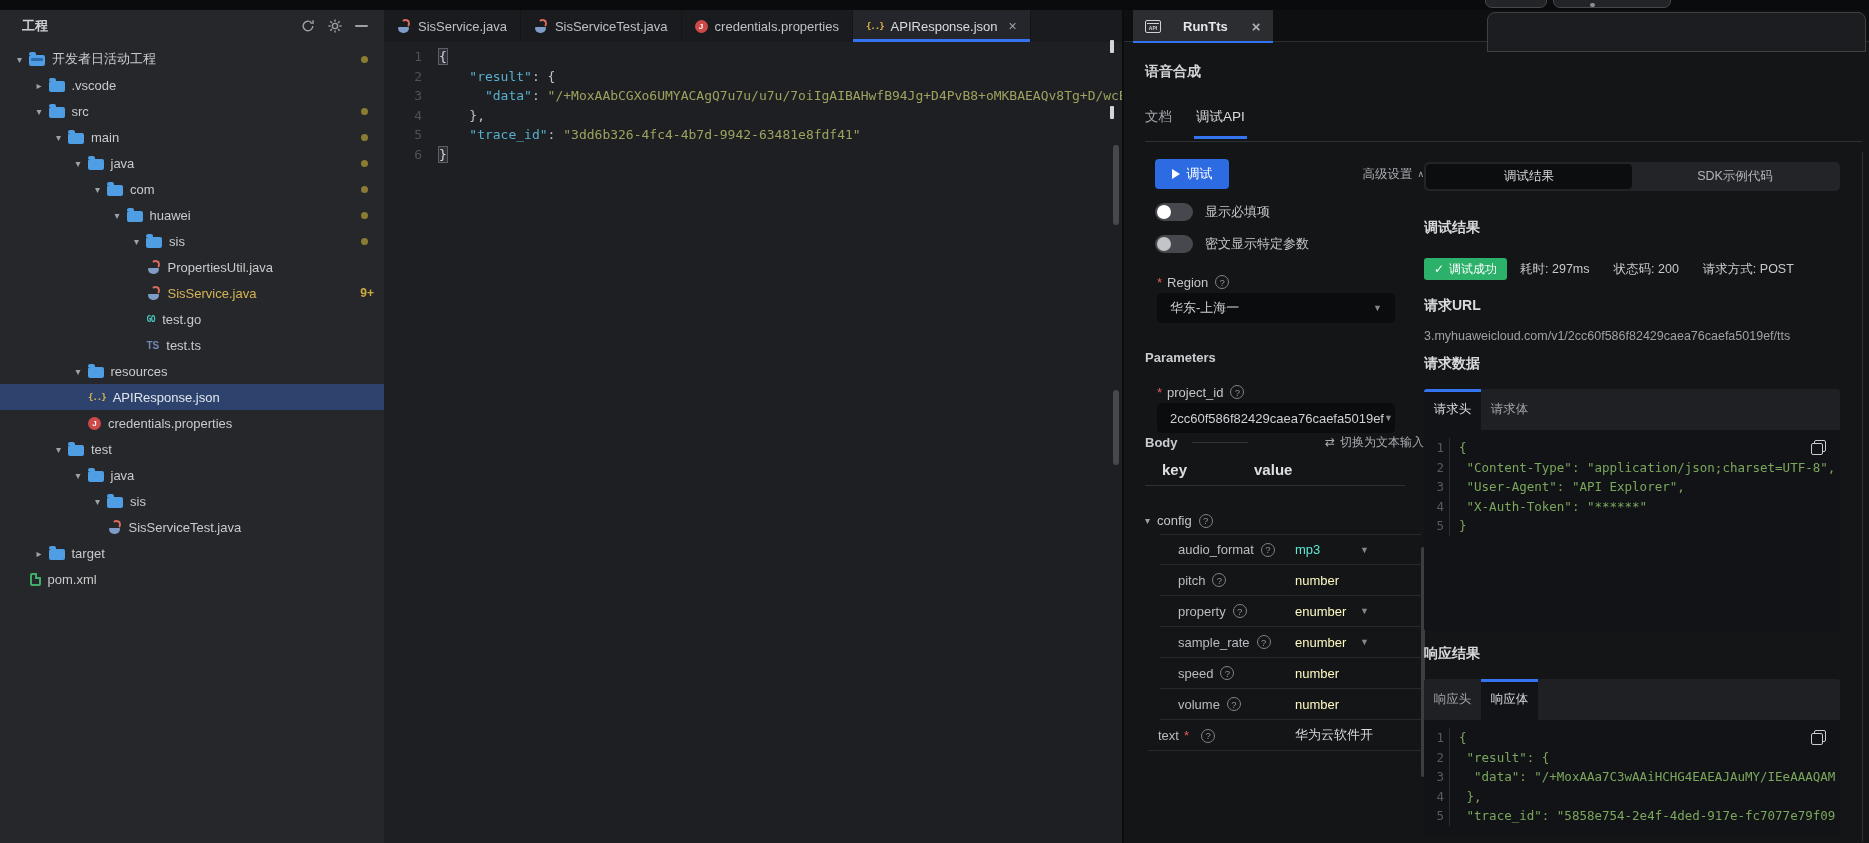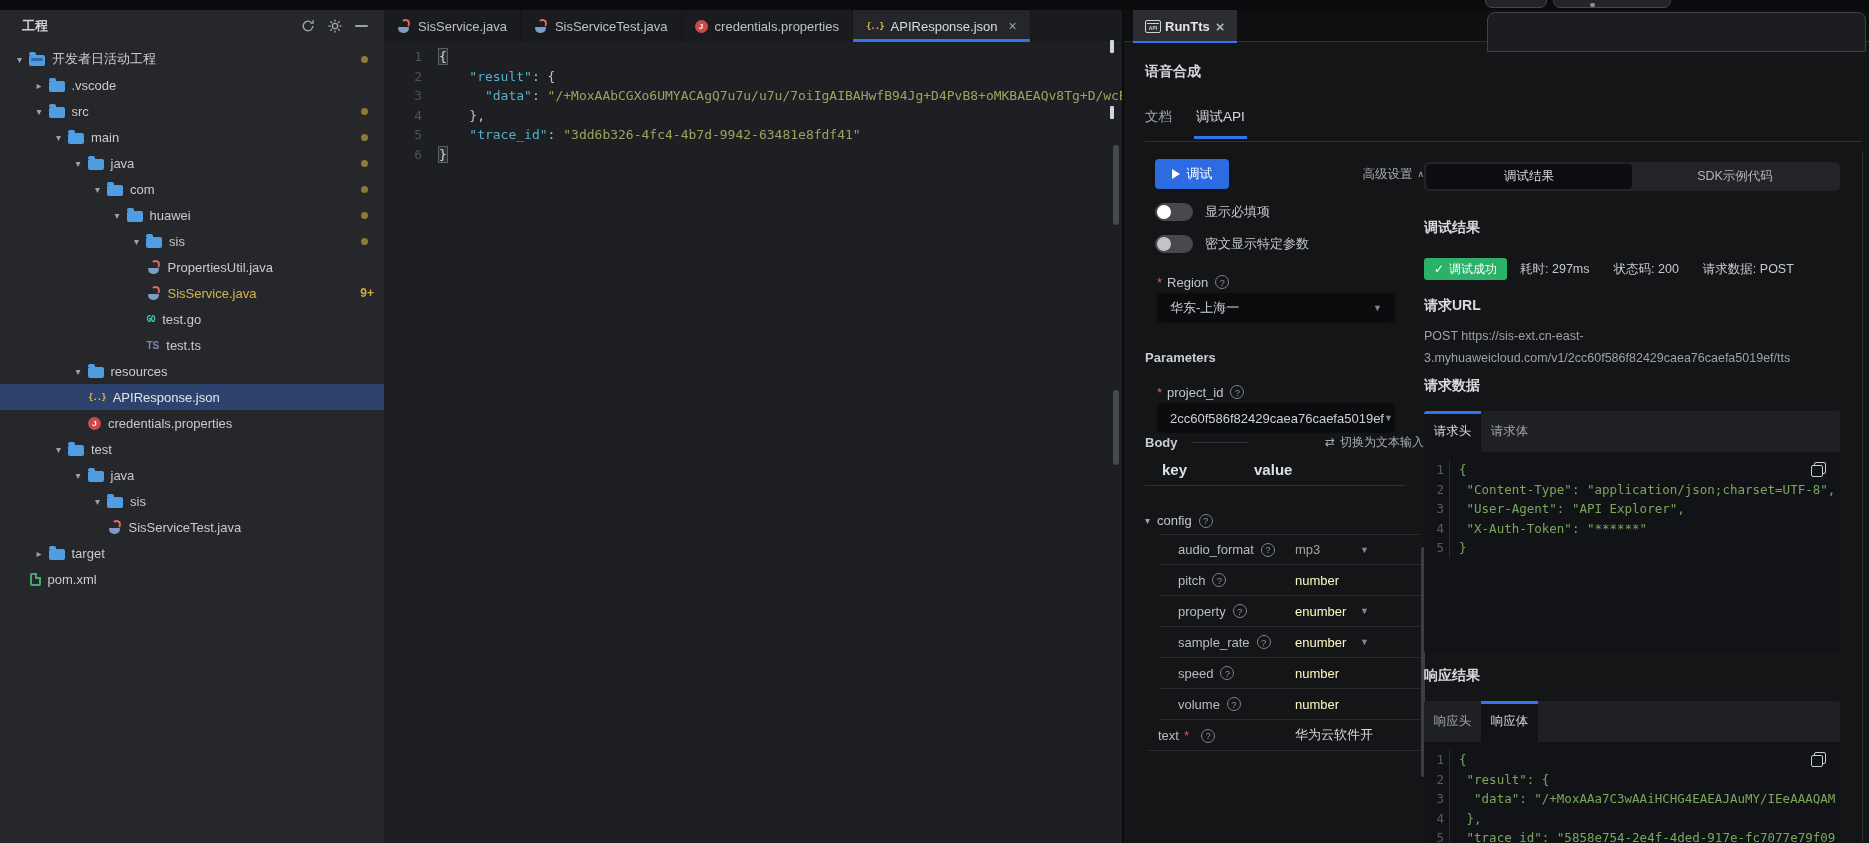--- a/index.html
+++ b/index.html
@@ -58,21 +58,21 @@
   .em1{top:30px;height:13px}.em2{top:96px;height:13px}
   .eseg{position:absolute;width:6px;background:#45484d;right:3px;border-radius:3px}
   .es1{top:135px;height:80px}.es2{top:380px;height:75px}
 
   #vdiv{position:absolute;left:1122px;top:10px;width:2px;height:833px;background:#0b0c0d}
 
   
   #right-panel{position:absolute;left:1124px;top:10px;width:745px;height:833px;background:#141517;overflow:hidden}
   .rp-tabbar{height:32px;background:#0e0f11;position:relative;border-bottom:1px solid #2c2e32}
   .rp-card{position:absolute;left:363px;top:2px;width:379px;height:40px;background:#1b1d20;border:1px solid #3f4146;border-radius:8px 8px 0 0}
-  .rp-tab{position:absolute;left:9px;top:0;height:32px;padding:0 12px;background:#2b2d31;display:flex;align-items:center;gap:4px;color:#e4e6e9;font-size:13px;font-weight:700}
+  .rp-tab{position:absolute;left:9px;top:0;height:32px;padding:0 12px;background:#2b2d31;display:flex;align-items:center;gap:22px;color:#e4e6e9;font-size:13px;font-weight:700}
   .rp-tab::after{content:"";position:absolute;left:0;right:0;bottom:-1px;height:2px;background:#3574f0}
   .i-api{width:16px;height:13px;border:1.5px solid #cfd2d6;border-radius:2px;position:relative;display:inline-flex;align-items:flex-end;justify-content:center;font:700 5px "Liberation Sans",sans-serif;color:#cfd2d6;padding-bottom:1px}
   .i-api::before{content:"";position:absolute;top:2px;left:1px;right:1px;height:1.5px;background:#cfd2d6}
   .x-close{color:#aeb2b7;font-size:15px;margin-left:2px}
   .rp-body{position:relative;height:800px}
   .pg-title{position:absolute;left:21px;top:21px;font-size:14px;font-weight:700;color:#d3d5d8}
   .nav-tabs{position:absolute;left:21px;top:66px;display:flex;gap:24px;font-size:13.5px}
   .nav-tab{padding-bottom:13px;color:#9fa3a8;position:relative;cursor:pointer}
   .nav-tab.active{color:#d8dadd}
   .nav-tab.active::after{content:"";position:absolute;left:-2px;right:-2px;bottom:0;height:3px;background:#3574f0}
@@ -104,21 +104,21 @@
   .switch-link{margin-left:auto;color:#a8acb1;font-size:12px;display:inline-flex;align-items:center;gap:5px;cursor:pointer;white-space:nowrap}
   .kv-row{margin-top:10px;display:flex;font-size:15px;font-weight:700;color:#dde0e3;padding-left:17px}
   .kv-val{margin-left:67px}
   .kv-div{margin-top:7px;height:1px;background:#2e3034;width:260px}
   .config-row{margin-top:27px;display:flex;align-items:center;font-size:13px;color:#c3c6ca}
   .config-caret{color:#9da2a8;font-size:10px;margin-right:7px}
   #config-rows{margin-top:6px}
   .frow{height:31px;position:relative;border-bottom:1px solid #28292d;margin:0 3px 0 15px;display:flex;align-items:center}
   .frow:first-child{border-top:1px solid #28292d}
   .frow .flabel{margin-left:18px;font-size:13px;color:#b9bcc0;display:inline-flex;align-items:center}
-  .frow .fval{position:absolute;left:135px;font-size:13px;color:#a3a3a3}
+  .frow .fval{position:absolute;left:135px;font-size:13px;color:#5eead4}
   .frow .fval.ph{color:#fef9c3}
   .frow .fcaret{position:absolute;left:200px;color:#84888e;font-size:9px}
   .trow2{height:31px;position:relative;border-bottom:1px solid #28292d;margin:0 3px 0 3px;display:flex;align-items:center}
   .trow2 .flabel{margin-left:10px;font-size:13px;color:#b9bcc0;display:inline-flex;align-items:flex-end}
   .trow2 .fval{position:absolute;left:147px;font-size:13px;color:#d6d8da}
   .form-scrollbar{position:absolute;left:297px;top:505px;width:4px;height:230px;background:#3c3e43;border-radius:2px}
 
   
   .results-col{position:absolute;left:300px;top:120px;width:416px;height:680px;overflow:hidden}
   .seg{display:flex;background:#232428;border-radius:5px;padding:2px;height:29px}
@@ -499,27 +499,26 @@
       <div class="sec-h h-debug">调试结果</div>
 
       <div class="badge-row">
         <span class="badge">
           <span>✓</span>
           <span>调试成功</span>
         </span>
         <span id="metrics">
             <span>耗时: 297ms</span>
             <span>状态码: 200</span>
-            <span>请求数据: POST</span>
+            <span>请求方式: POST</span>
           </span>
       </div>
 
       <div class="sec-h h-url">请求URL</div>
       <div class="url">
-        <div>POST https://sis-ext.cn-east-</div>
         <div>3.myhuaweicloud.com/v1/2cc60f586f82429caea76caefa5019ef/tts</div>
       </div>
 
       <div class="sec-h h-reqdata">请求数据</div>
       <div class="codetabs" id="req-tabs">
           <div class="ctab active">请求头</div>
           <div class="ctab">请求体</div>
         </div>
       <div class="codeblock cb-req" id="req-code">
         <span class="copy"></span>

